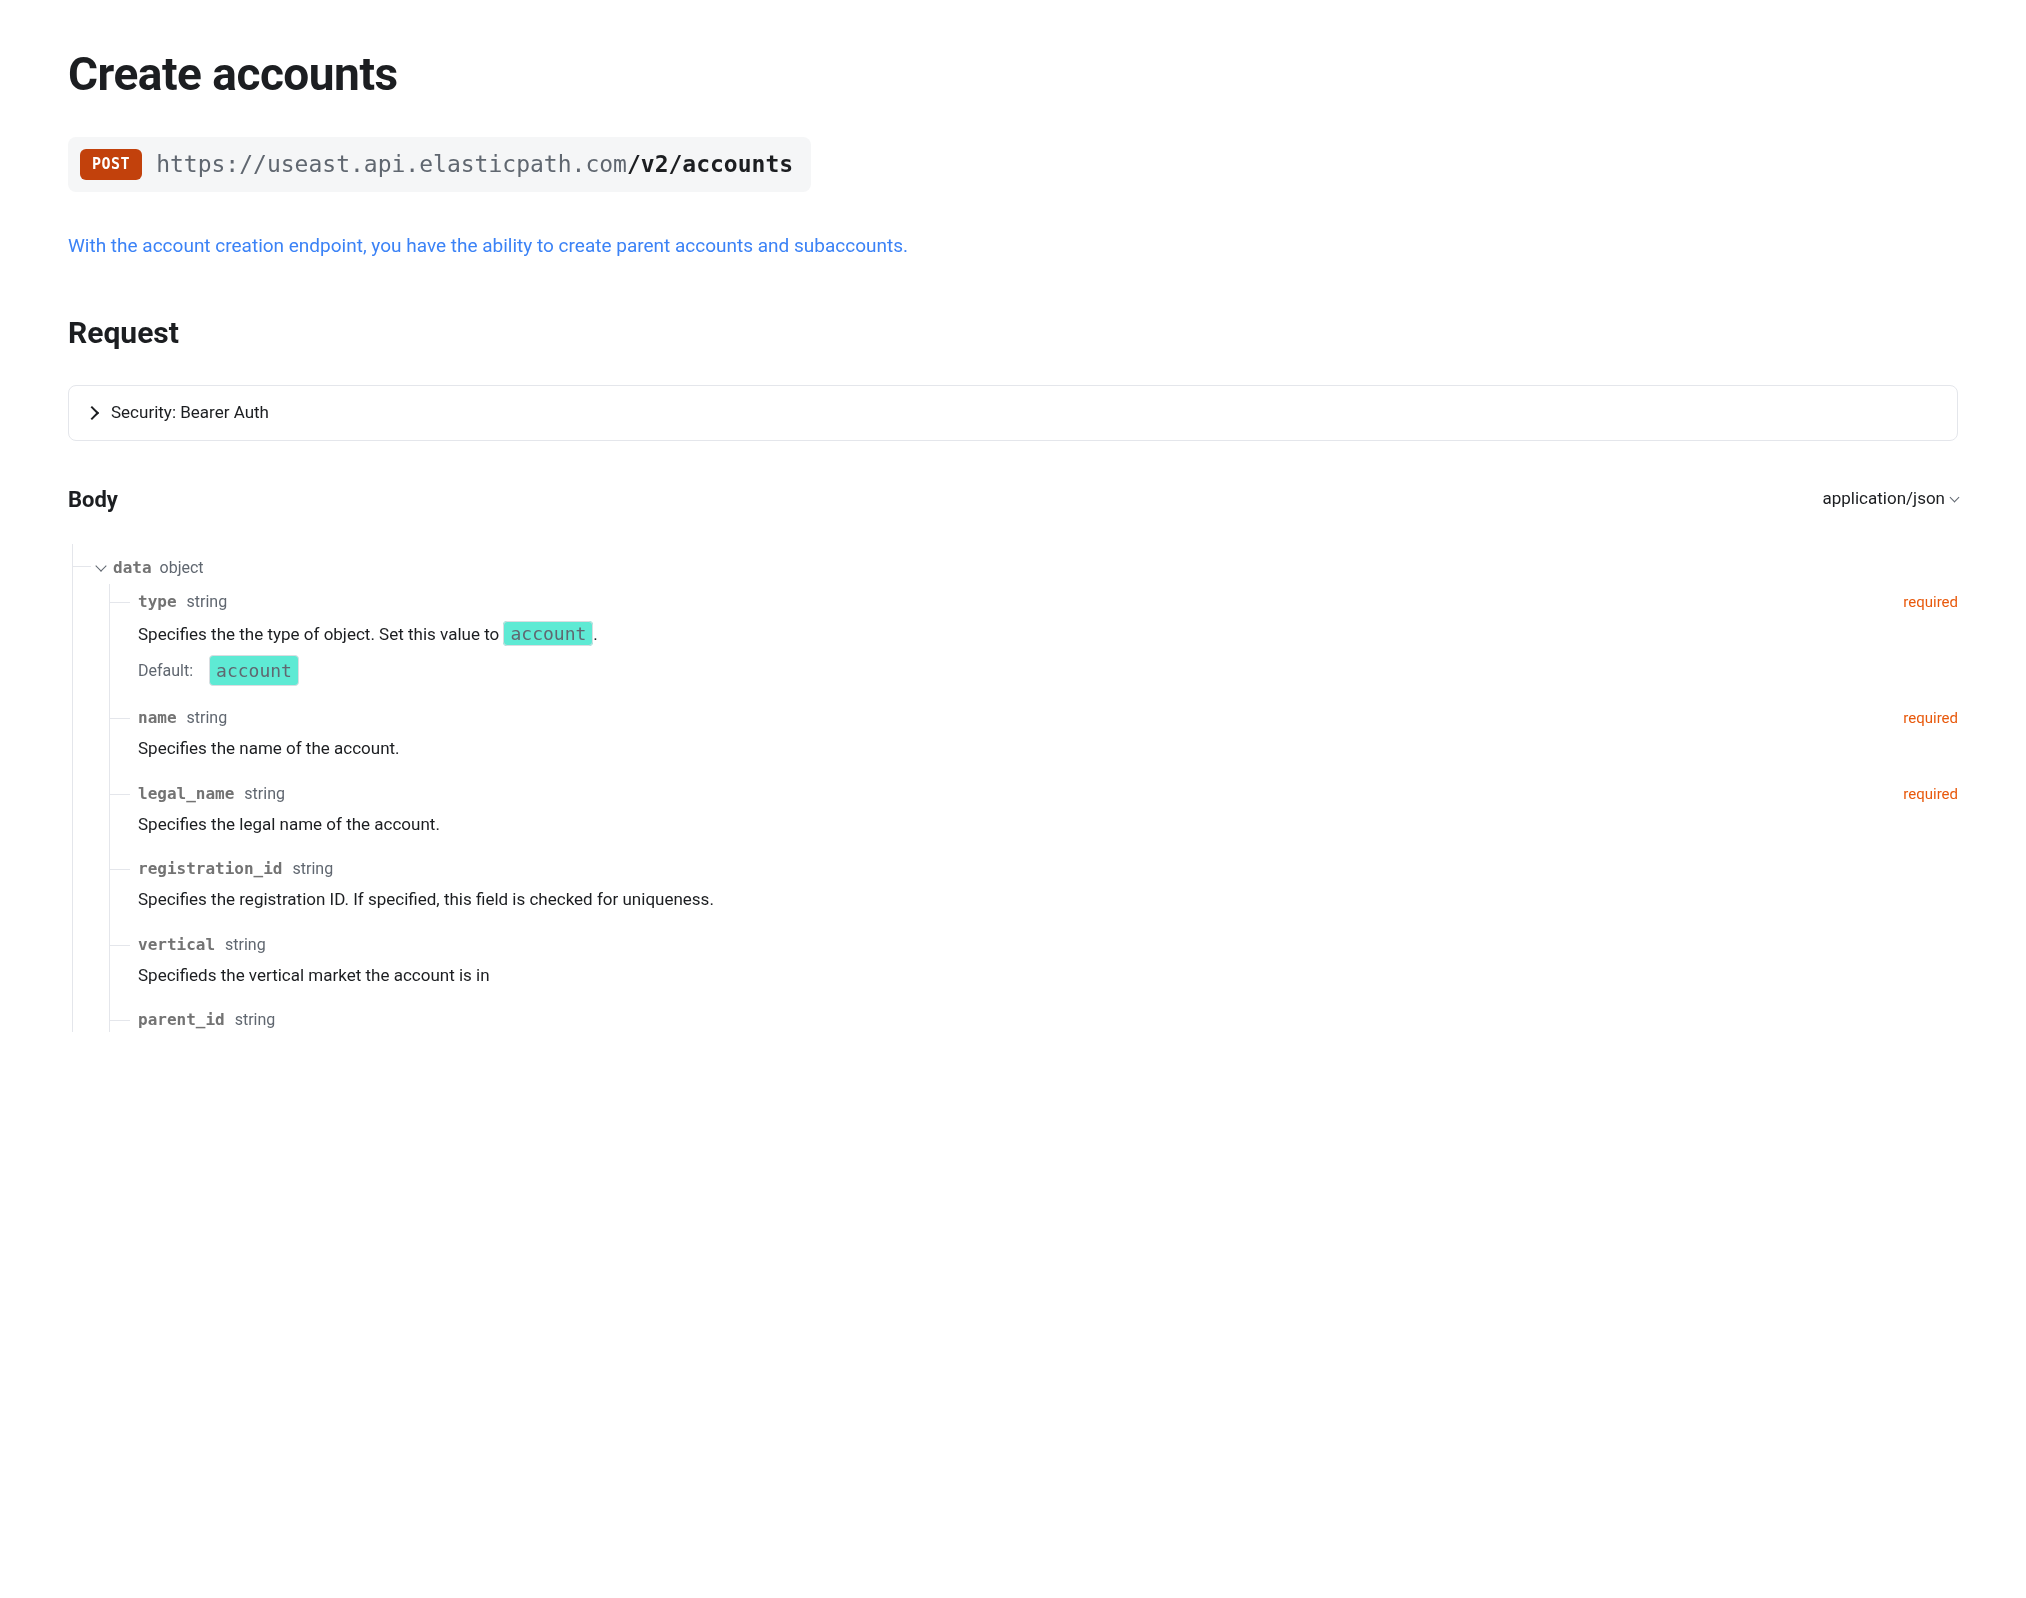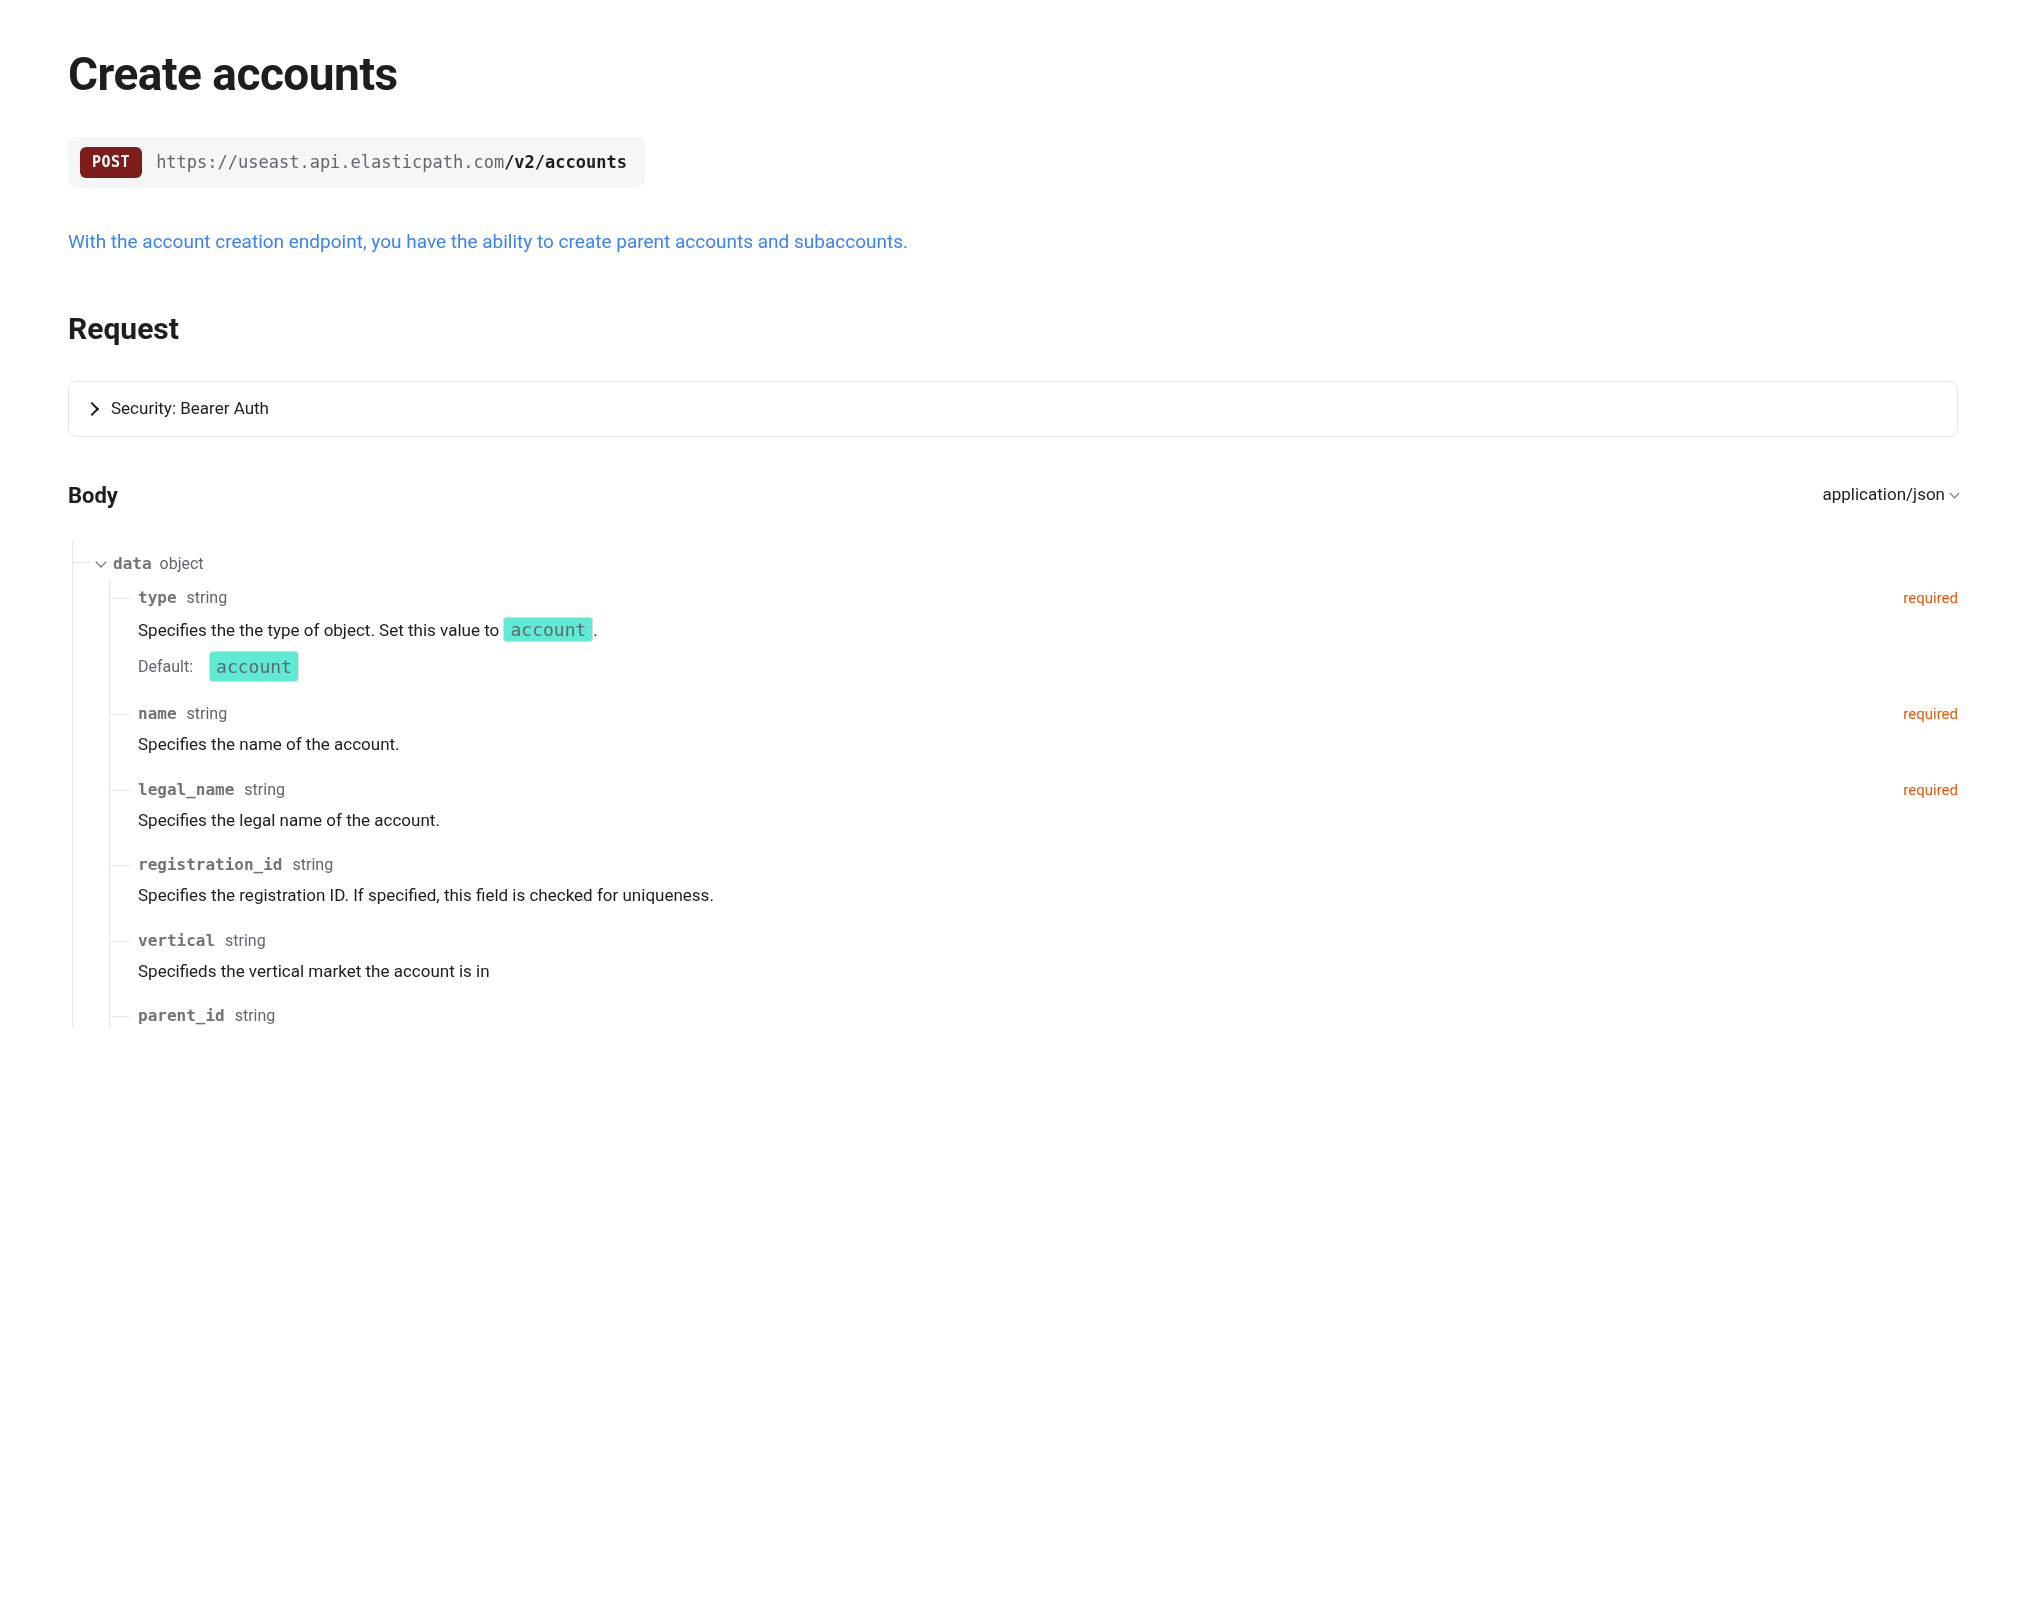--- a/index.html
+++ b/index.html
@@ -20,32 +20,32 @@
   .endpoint-box {
     display: inline-flex;
     align-items: center;
     background: #f5f6f7;
     border-radius: 8px;
     padding: 10px 18px 10px 12px;
     gap: 14px;
     margin-bottom: 40px;
   }
   .method-badge {
-    background: #7f1d1d;
+    background: #c2410c;
     color: #fff;
     font-weight: 700;
     font-size: 15px;
     letter-spacing: 0.5px;
     padding: 4px 12px;
     border-radius: 6px;
     font-family: ui-monospace, SFMono-Regular, Menlo, Monaco, Consolas, monospace;
   }
   .endpoint-url {
     font-family: ui-monospace, SFMono-Regular, Menlo, Monaco, Consolas, monospace;
-    font-size: 17px;
+    font-size: 23px;
     color: #606770;
   }
   .endpoint-path {
     color: #1c1e21;
     font-weight: 700;
   }
   p.description {
     font-size: 19px;
     color: #3b82f6;
     margin-bottom: 50px;

